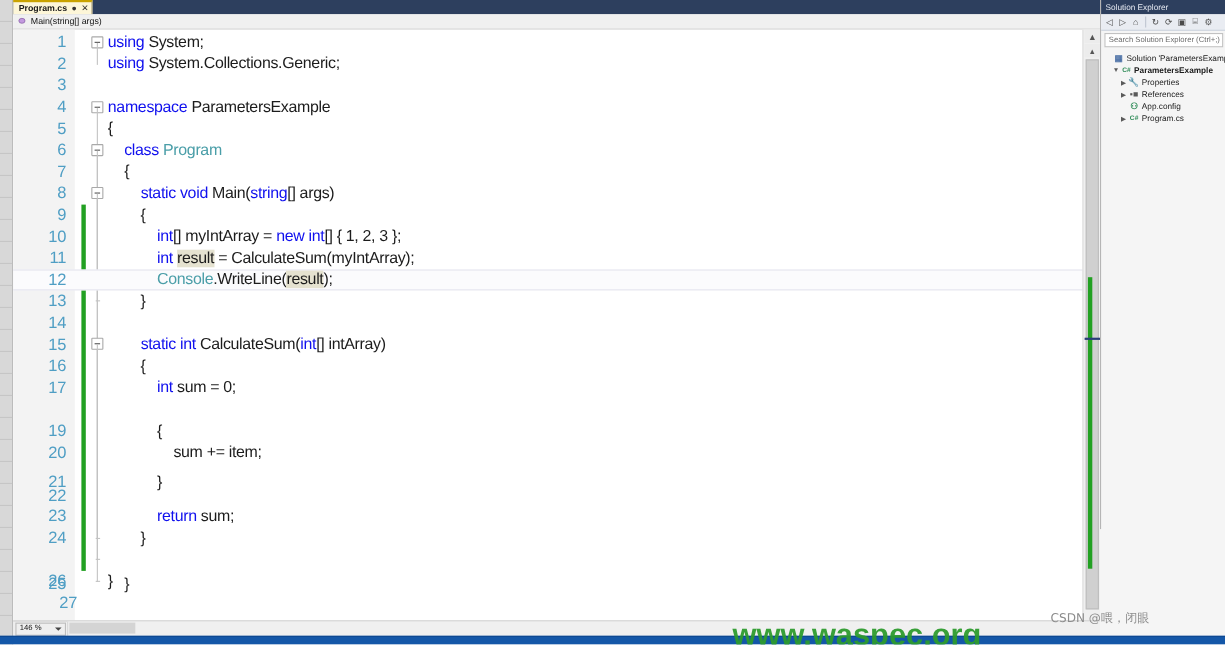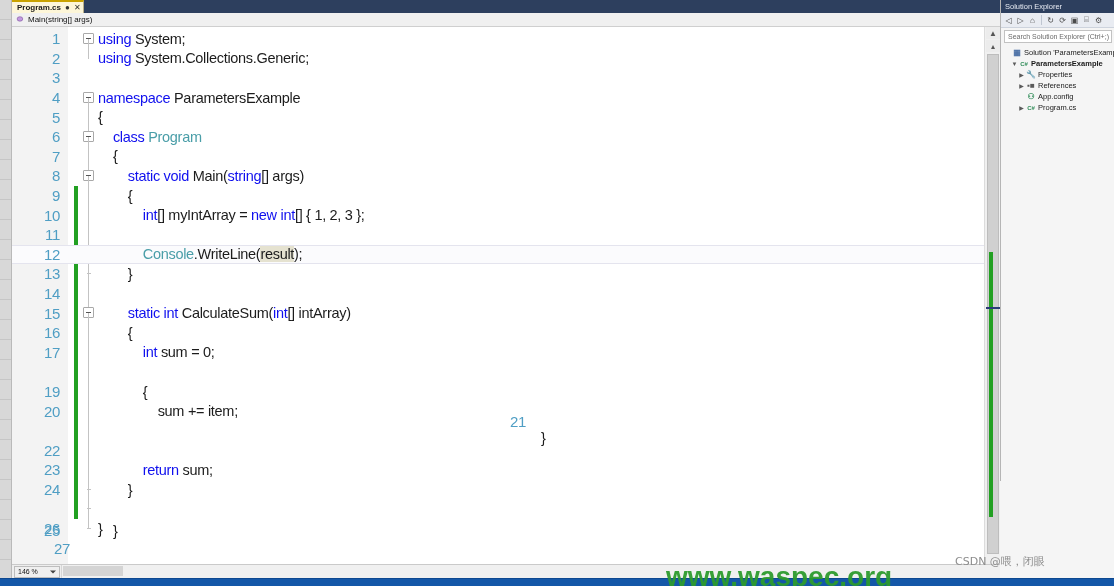--- a/index.html
+++ b/index.html
@@ -445,20 +445,21 @@
           <div class="ln-row" style="top: 158.8px;">
             <div class="ln-num">9</div>
             <div class="ln-code"><span class="plain">        {</span></div>
           </div>
           <div class="ln-row" style="top: 178.4px;">
             <div class="ln-num">10</div>
             <div class="ln-code"><span class="plain">            </span><span class="kw">int</span><span class="plain">[] myIntArray = </span><span class="kw">new int</span><span class="plain">[] { 1, 2, 3 };</span></div>
           </div>
           <div class="ln-row" style="top: 198px;">
             <div class="ln-num">11</div>
+            <div class="ln-code"><span class="plain">            </span><span class="kw">int </span><span class="hl">result</span><span class="plain"> = CalculateSum(myIntArray);</span></div>
           </div>
           <div class="ln-row cur-line" style="top: 217.6px;">
             <div class="ln-num">12</div>
             <div class="ln-code"><span class="plain">            </span><span class="type">Console</span><span class="plain">.WriteLine(</span><span class="hl">result</span><span class="plain">);</span></div>
           </div>
           <div class="ln-row" style="top: 237.2px;">
             <div class="ln-num">13</div>
             <div class="ln-code"><span class="plain">        }</span></div>
           </div>
           <div class="ln-row" style="top: 256.8px;">
@@ -478,21 +479,21 @@
             <div class="ln-code"><span class="plain">            </span><span class="kw">int </span><span class="plain">sum = 0;</span></div>
           </div>
           <div class="ln-row" style="top: 354.8px;">
             <div class="ln-num">19</div>
             <div class="ln-code"><span class="plain">            {</span></div>
           </div>
           <div class="ln-row" style="top: 374.4px;">
             <div class="ln-num">20</div>
             <div class="ln-code"><span class="plain">                sum += item;</span></div>
           </div>
-          <div class="ln-row" style="top: 386px; flex-direction: column;">
+          <div class="ln-row" style="top: 402px;">
             <div class="ln-num">21</div>
             <div class="ln-code"><span class="plain">            }</span></div>
           </div>
           <div class="ln-row" style="top: 413.6px;">
             <div class="ln-num">22</div>
             <div class="ln-code"></div>
           </div>
           <div class="ln-row" style="top: 433.2px;">
             <div class="ln-num">23</div>
             <div class="ln-code"><span class="plain">            </span><span class="kw">return </span><span class="plain">sum;</span></div>

